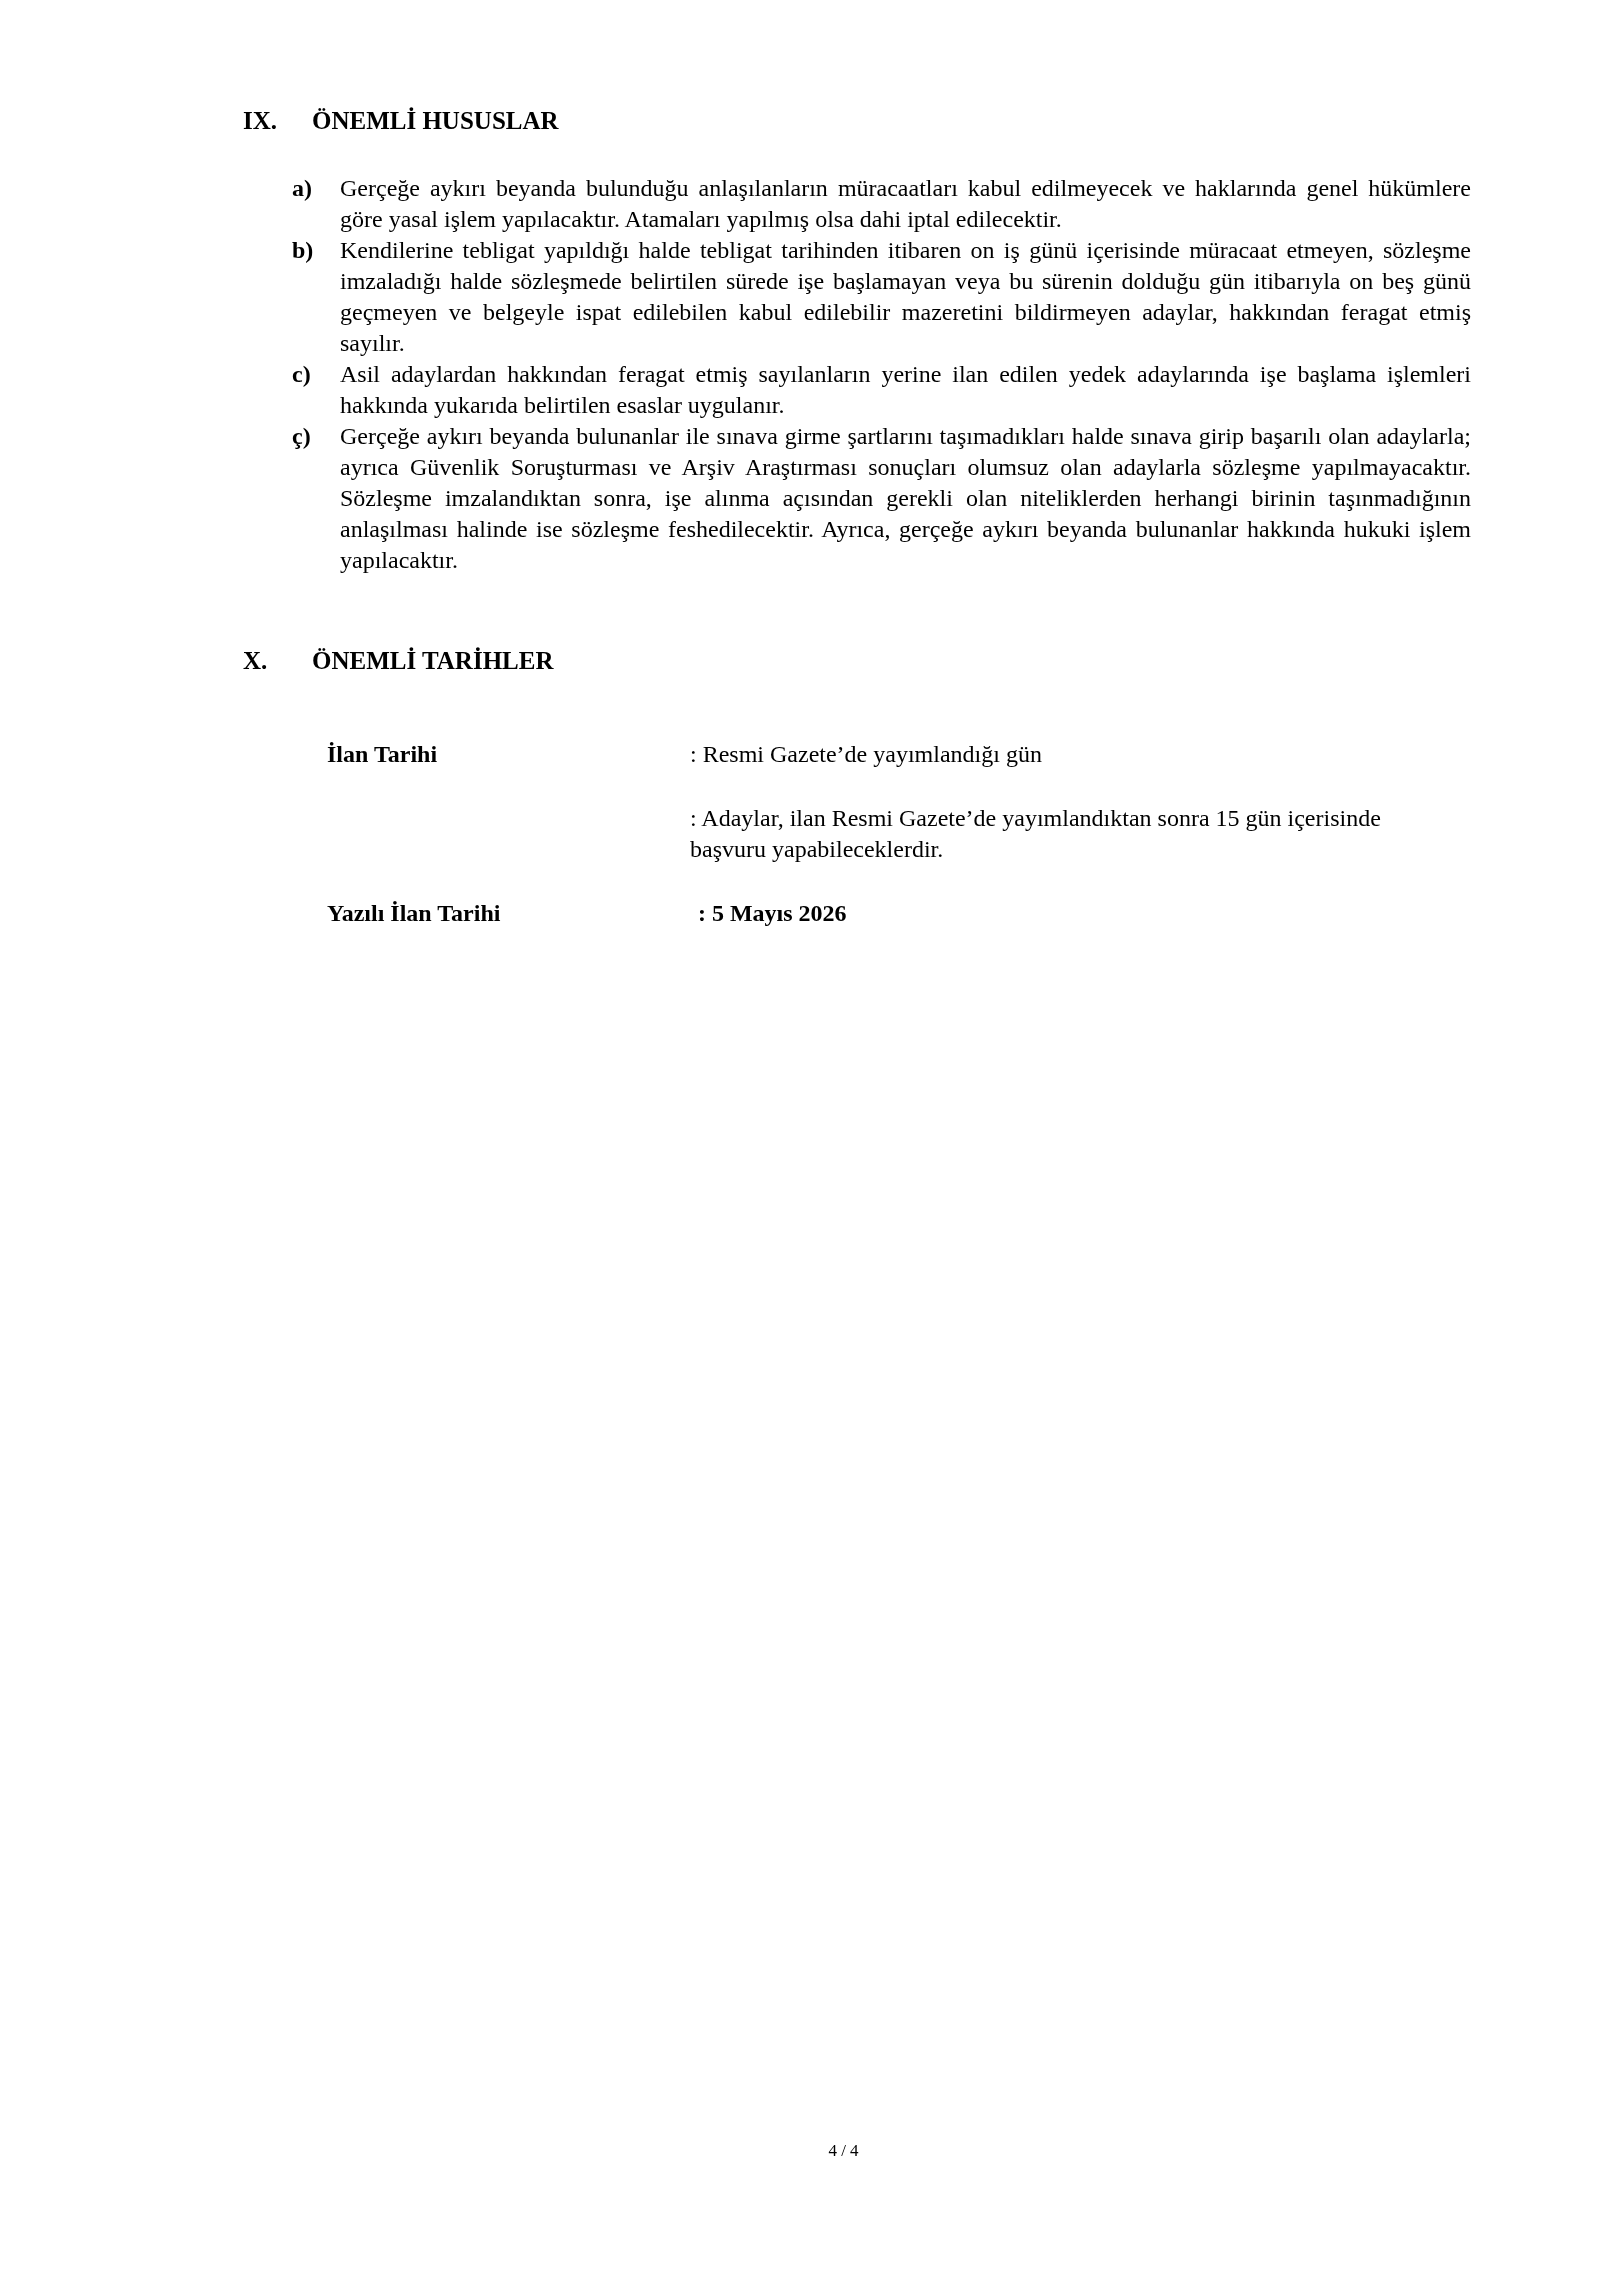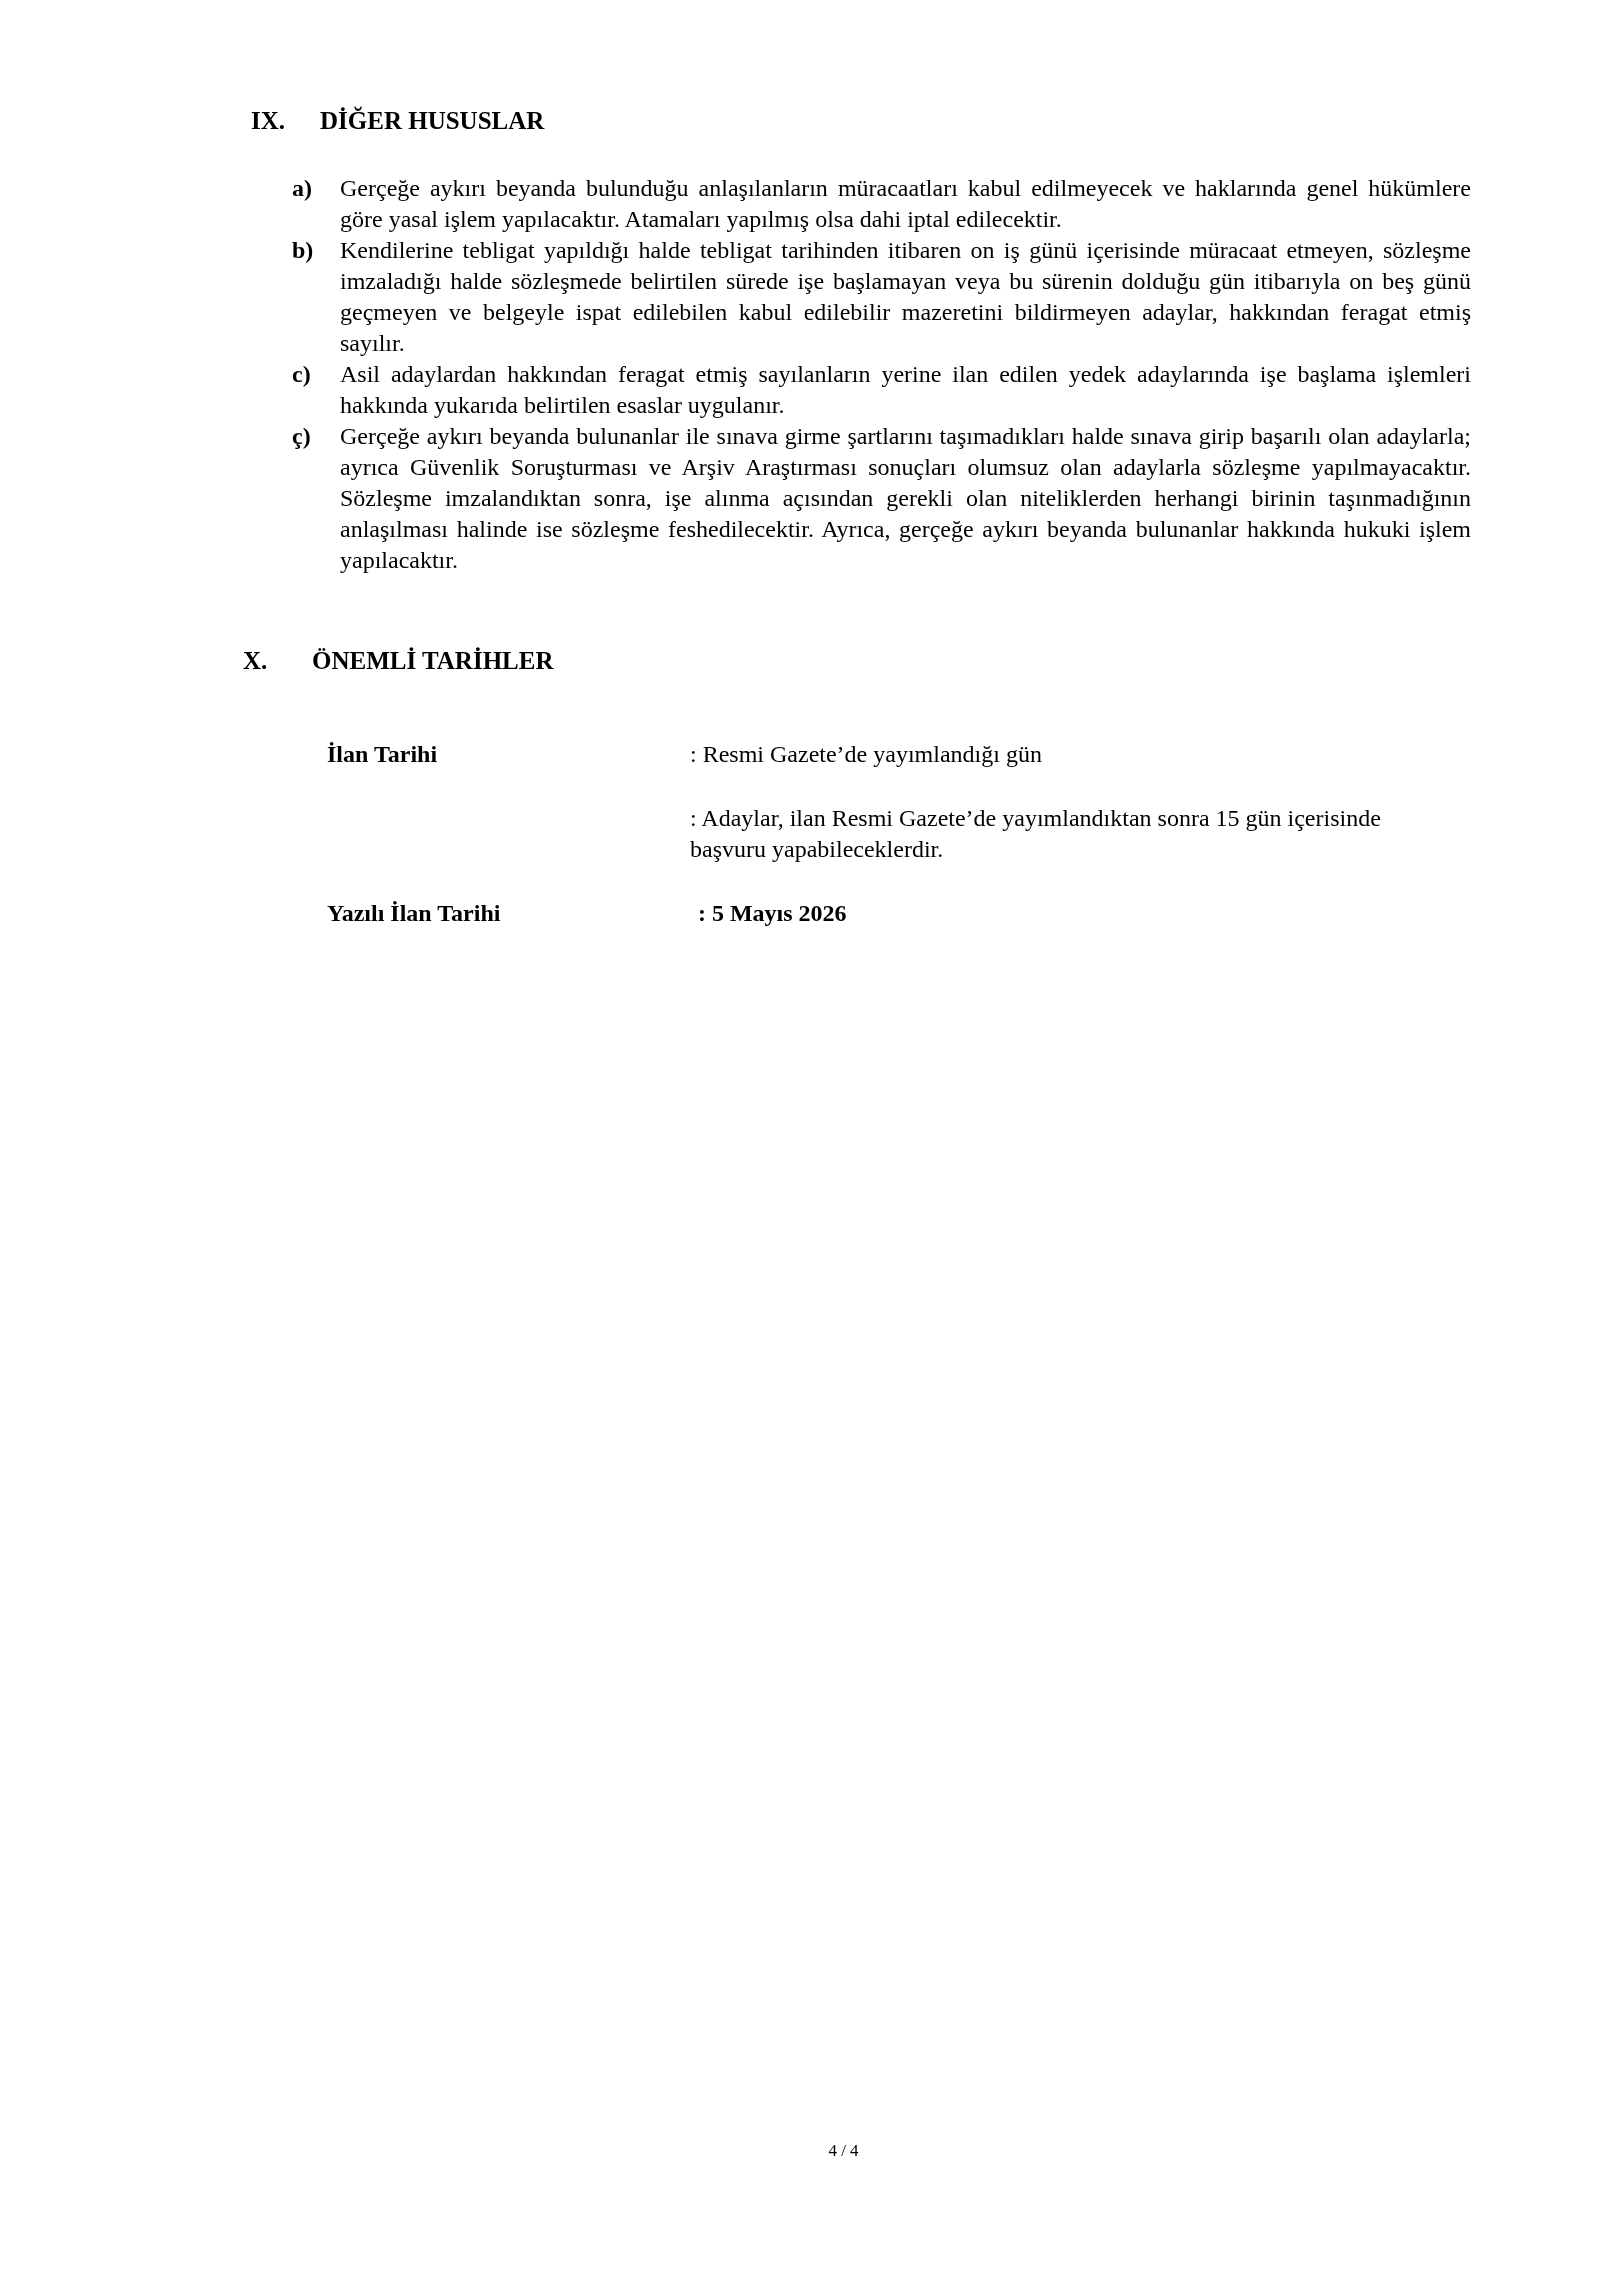--- a/index.html
+++ b/index.html
@@ -25,23 +25,23 @@
     .drow .value { flex: 1; }
     .bold { font-weight: bold; }
     .footer {
       position: absolute; top: 2135px; left: 0; width: 1623px;
       text-align: center; font-size: 17px; margin-left: 32px;
     }
   </style>
 </head>
 <body>
 
-<div class="heading" style="top:105px; left:251px;justify-content:center;">
+<div class="heading" style="top:105px; left:243px;justify-content:center;">
   <span class="num">IX.</span>
-  <span>DİĞER HUSUSLAR</span>
+  <span>ÖNEMLİ HUSUSLAR</span>
 </div>
 
 <div class="list" style="top:173px;">
   <div class="item">
     <span class="marker">a)</span>
     <span class="text">Gerçeğe aykırı beyanda bulunduğu anlaşılanların müracaatları kabul edilmeyecek ve haklarında genel hükümlere göre yasal işlem yapılacaktır. Atamaları yapılmış olsa dahi iptal edilecektir.</span>
   </div>
   <div class="item">
     <span class="marker">b)</span>
     <span class="text">Kendilerine tebligat yapıldığı halde tebligat tarihinden itibaren on iş günü içerisinde müracaat etmeyen, sözleşme imzaladığı halde sözleşmede belirtilen sürede işe başlamayan veya bu sürenin dolduğu gün itibarıyla on beş günü geçmeyen ve belgeyle ispat edilebilen kabul edilebilir mazeretini bildirmeyen adaylar, hakkından feragat etmiş sayılır.</span>

